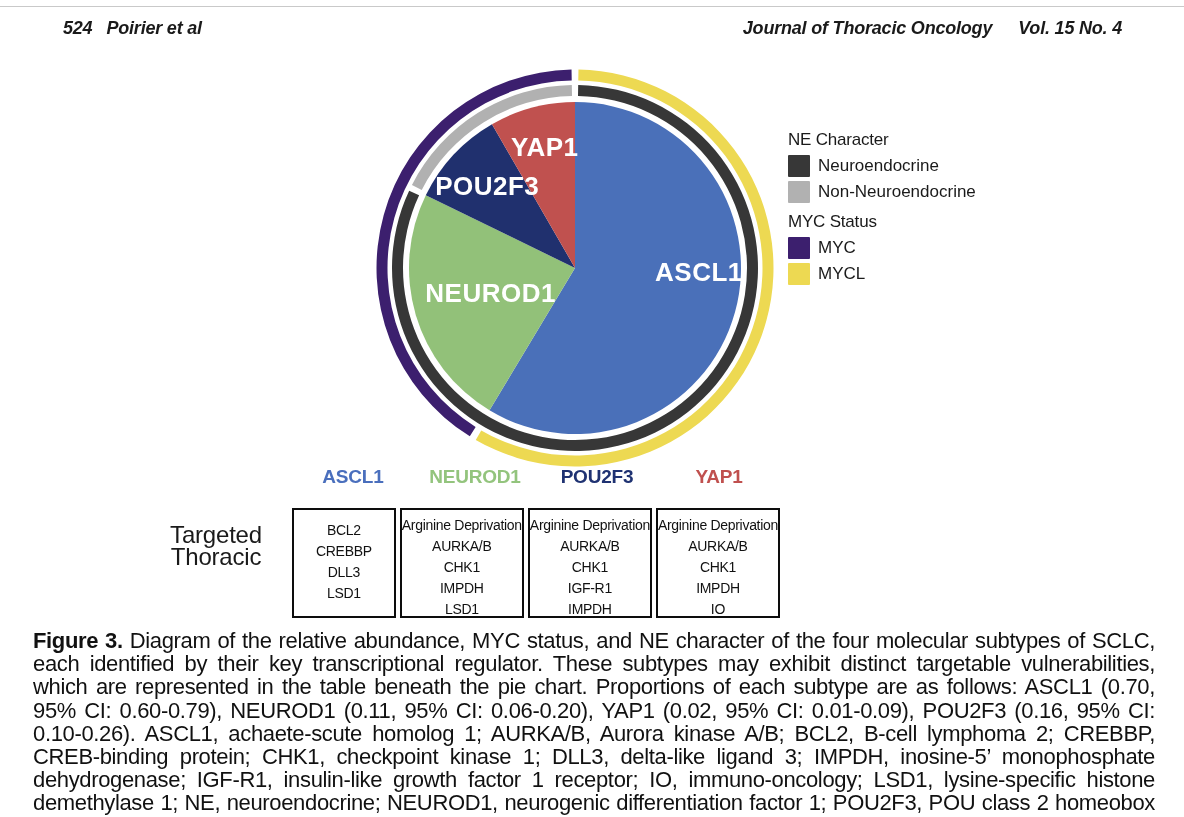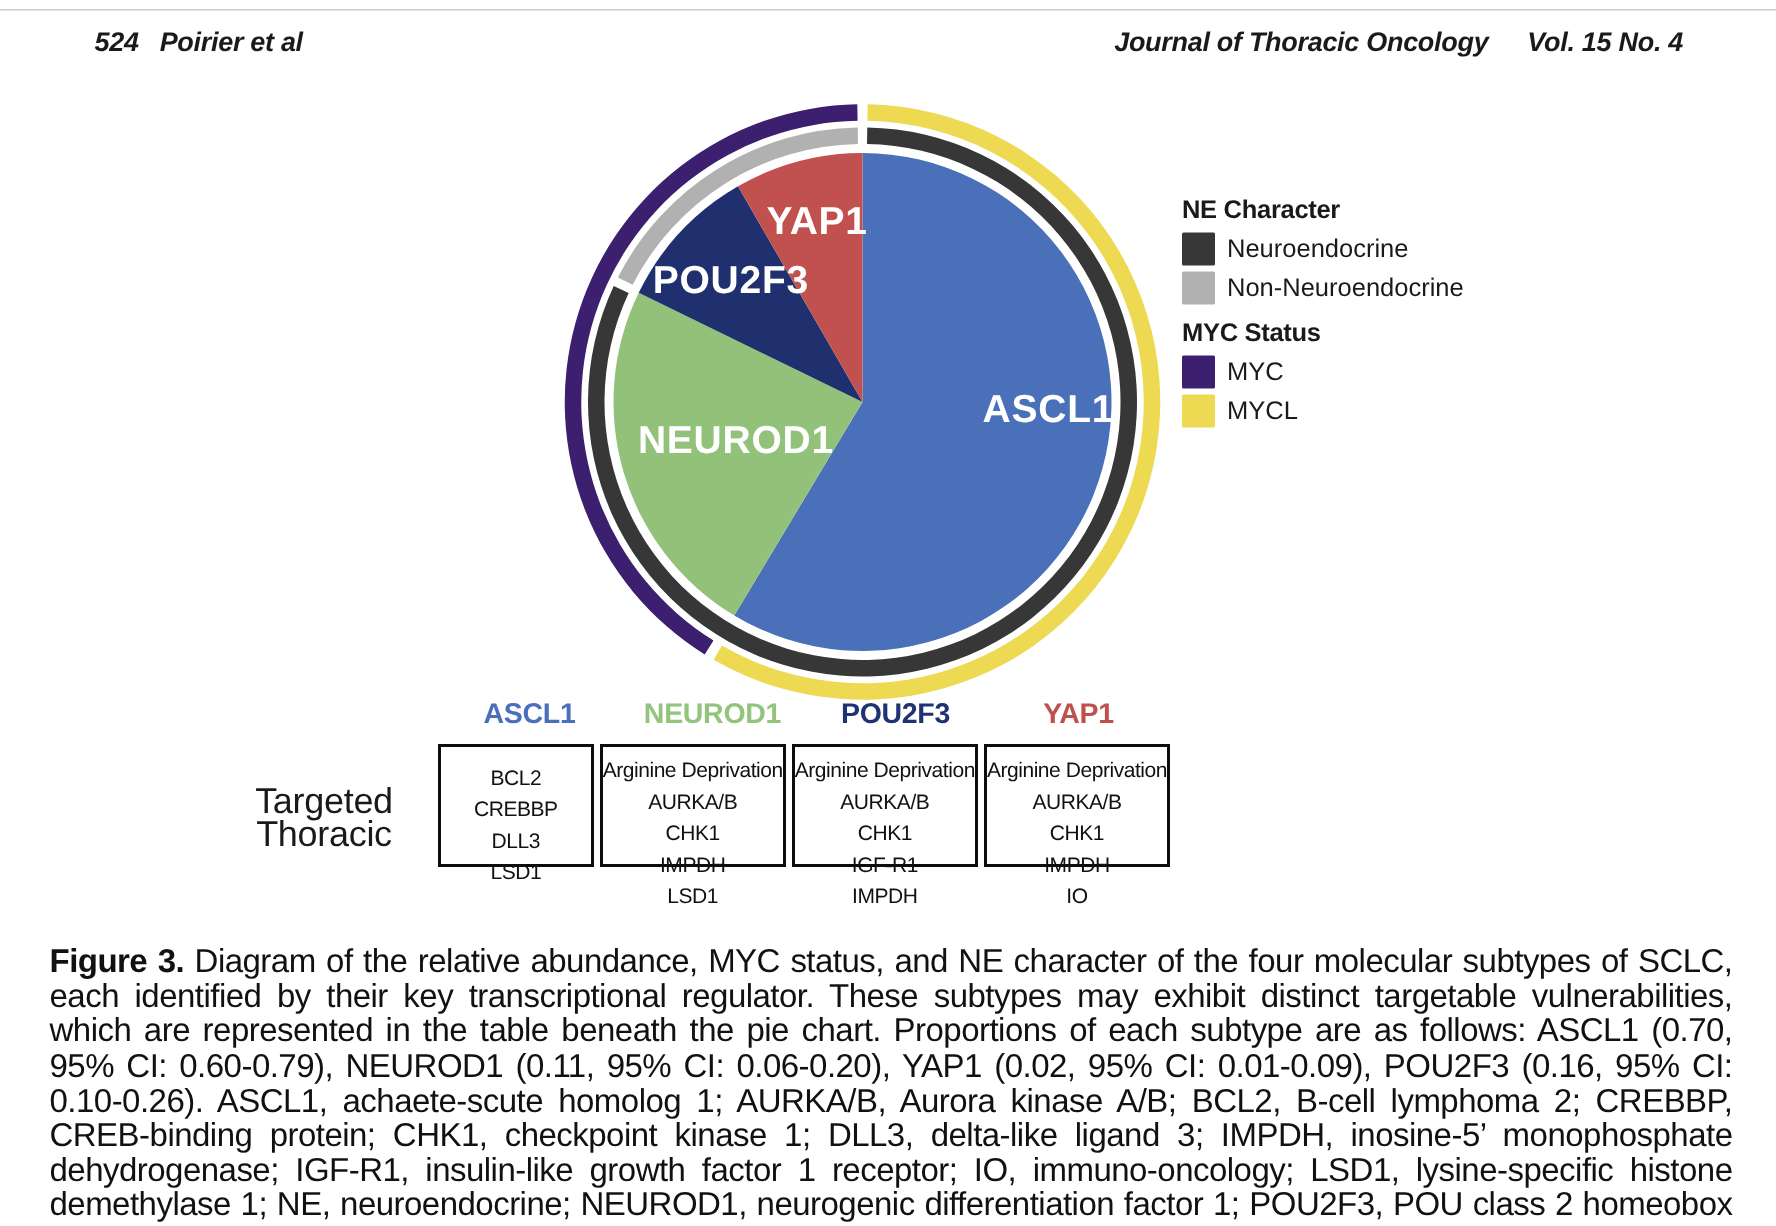--- a/index.html
+++ b/index.html
@@ -14,33 +14,33 @@
   }
   .rh-left{position:absolute; left:63px; top:0;}
   .rh-left .num{margin-right:14px;}
   .rh-right{position:absolute; right:62px; top:0; text-align:right;}
   .rh-right .vol{margin-left:26px;text-align:right;}
 
   .pie-svg{position:absolute; left:360px; top:55px;}
   .pie-label{font-family:"Liberation Sans", sans-serif; font-weight:bold; letter-spacing:0.5px;}
 
   .legend{position:absolute; left:788px; top:130px; font-size:17px;}
-  .legend-title{font-weight:bold; font-size:17px; margin:0 0 3px 0; letter-spacing:-0.2px;}
+  .legend-title{font-weight:normal; font-size:17px; margin:0 0 3px 0; letter-spacing:-0.2px;}
   .legend-section{margin-bottom:7px;}
   .legend-item{display:flex; align-items:center; height:26px;text-align:center;}
   .legend-swatch{width:22px; height:22px; margin-right:8px; flex:0 0 auto; border-radius:1px;}
 
   .row-label{
     position:absolute; left:150px; top:524px; width:132px; text-align:center;
     font-size:24px; line-height:22px; color:#1a1a1a; letter-spacing:-0.2px;
   }
   .ttable{position:absolute; left:292px; top:466px; width:488px;}
   .ttable-headers{display:flex; height:28px;}
   .ttable-headers .th{flex:1 1 0; text-align:center; font-weight:bold; font-size:19px; letter-spacing:-0.2px;}
-  .ttable-boxes{display:flex; gap:4px; margin-top:2px; height:82px;}
+  .ttable-boxes{display:flex; gap:4px; margin-top:14px; height:110px;}
   .tcol{
     flex:1 1 0; border:2px solid #0d0d0d; background:#ffffff;
     display:flex; flex-direction:column; align-items:center; padding-top:5px; box-sizing:border-box;
   }
   .tcell{font-size:14px; line-height:21px; letter-spacing:-0.3px; white-space:nowrap; color:#111;}
 
   .caption{
     position:absolute; left:33px; top:629px; width:1122px;
     font-size:22px; line-height:23.2px; text-align:justify;
     letter-spacing:-0.35px; color:#111;

